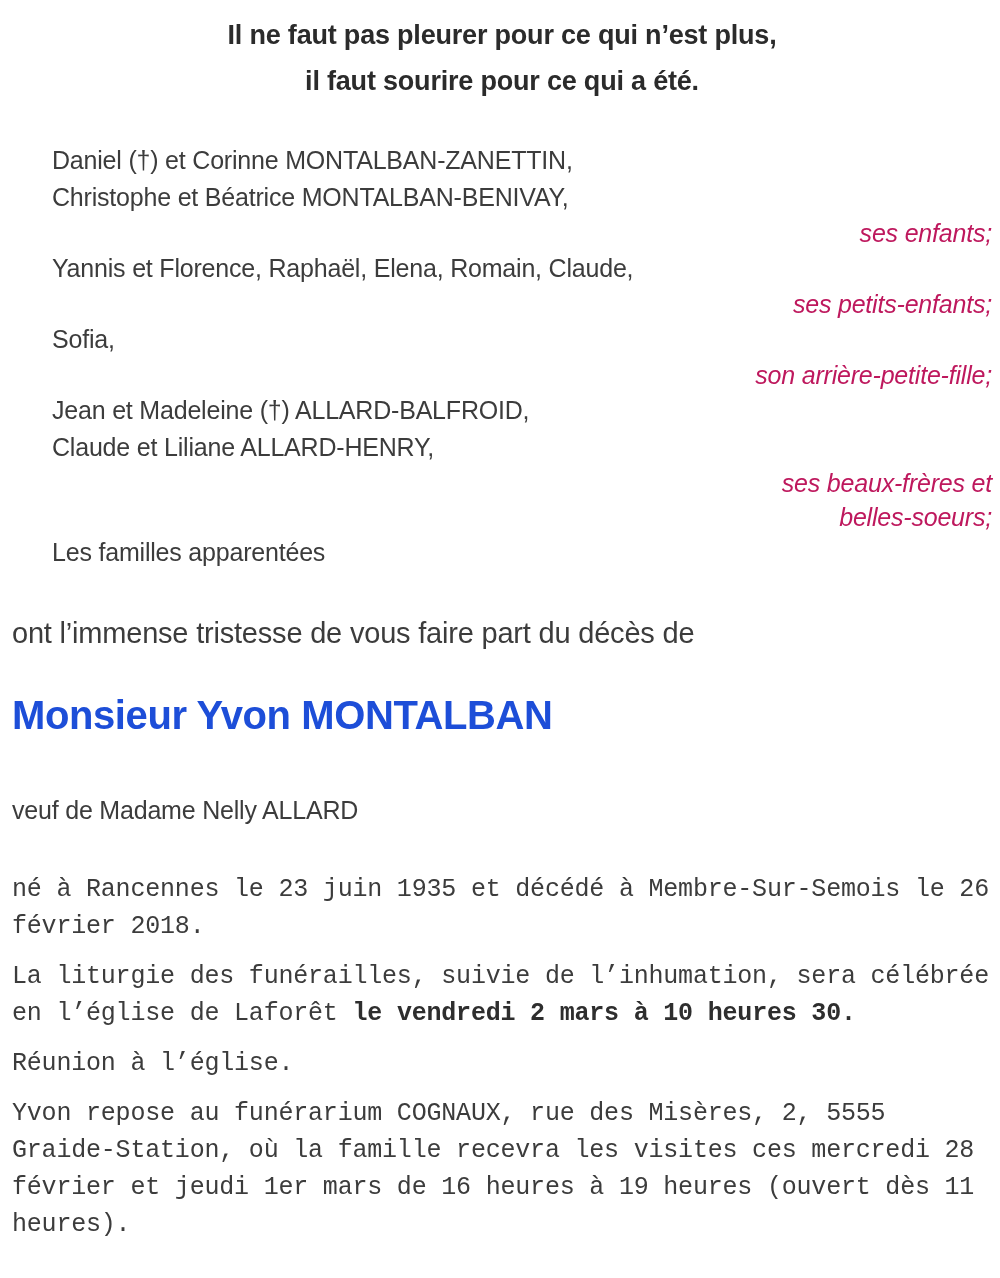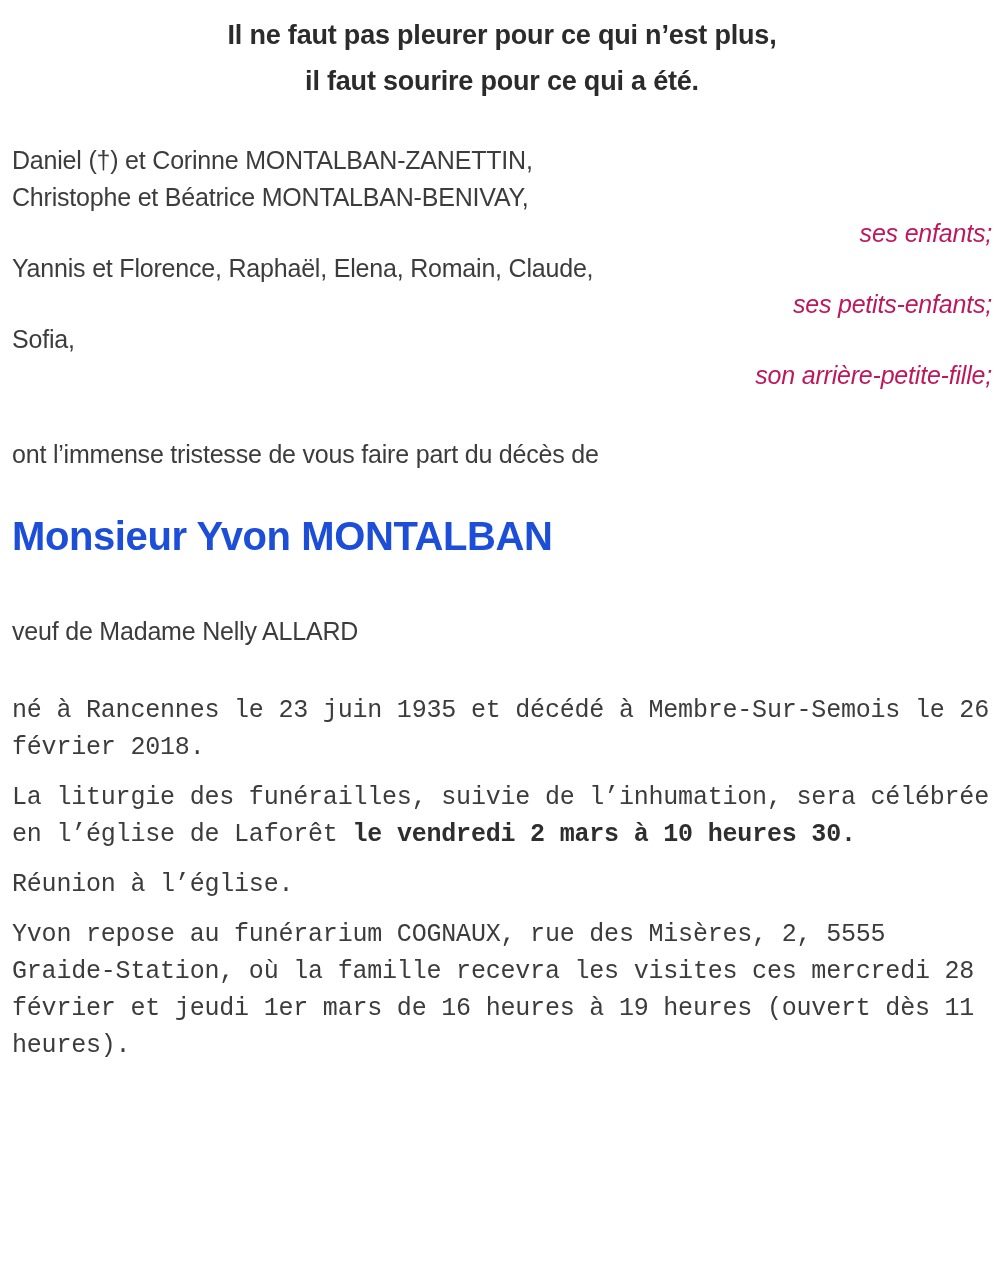--- a/index.html
+++ b/index.html
@@ -13,37 +13,37 @@
     padding: 12px 8px 20px 12px;
     letter-spacing: -0.2px;
   }
   .epigraph-line {
     font-size: 27px;
     font-weight: 700;
     line-height: 46px;
     color: #2b2b2b;
     text-align: center;
   }
-  .family-section { margin-top: 38px; }
+  .family-section { margin-top: 38px; margin-left: 40px; }
   .name-line {
     font-size: 25px;
     line-height: 37px;
   }
   .role-line {
     font-size: 25px;
     font-style: italic;
     line-height: 34px;
     width: 254px;
     margin-left: auto;
     text-align: right;
     color: #be185d;
   }
   .announcement {
     margin-top: 44px;
-    font-size: 25px;
+    font-size: 29px;
     line-height: 37px;
   }
   .deceased-name {
     margin: 40px 0 0 0;
     font-size: 40px;
     font-weight: 700;
     line-height: 46px;
     color: #1d4ed8;
     letter-spacing: -0.4px;
   }
@@ -80,22 +80,28 @@
   <div>
     <div class="name-line">Yannis et Florence, Raphaël, Elena, Romain, Claude,</div>
     <div class="role-line">ses petits-enfants;</div>
   </div>
 
   <div>
     <div class="name-line">Sofia,</div>
     <div class="role-line">son arrière-petite-fille;</div>
   </div>
 
+  <div>
+    <div class="name-line">Jean et Madeleine (†) ALLARD-BALFROID,</div>
+    <div class="name-line">Claude et Liliane ALLARD-HENRY,</div>
+    <div class="role-line">ses beaux-frères et belles-soeurs;</div>
+  </div>
 
   <div>
+    <div class="name-line">Les familles apparentées</div>
   </div>
 
 </div>
 
 <div class="announcement">ont l’immense tristesse de vous faire part du décès de</div>
 
 <h1 class="deceased-name">Monsieur Yvon MONTALBAN</h1>
 
 <div class="widower-line">veuf de Madame Nelly ALLARD</div>
 

